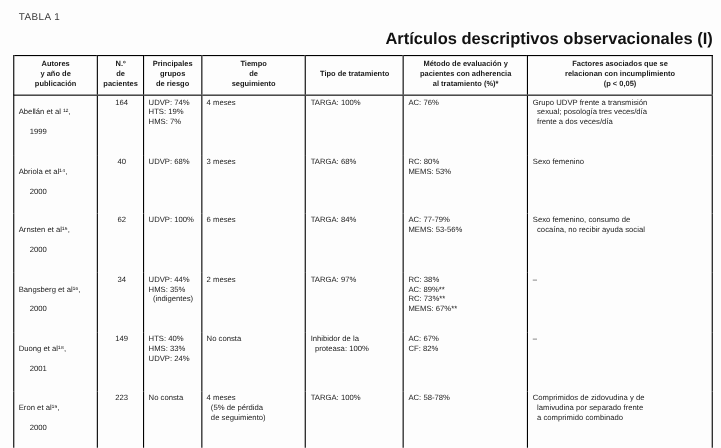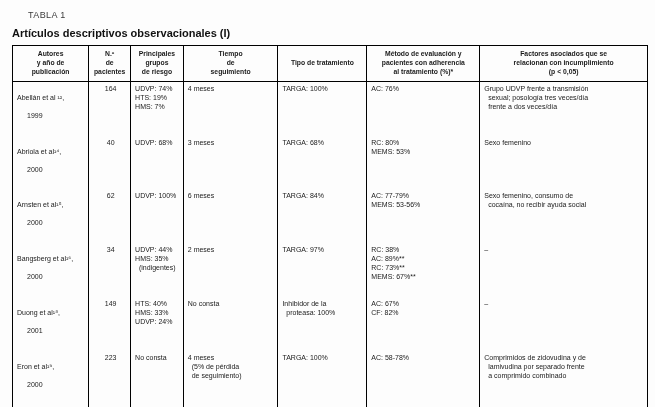--- a/index.html
+++ b/index.html
@@ -8,27 +8,28 @@
     background: #fdfdfd;
     color: #1a1a1a;
     font-family: "Liberation Sans", sans-serif;
     overflow: hidden;
   }
   .page { padding: 8px 7px 0 12px; }
   .table-label {
     font-size: 9px;
     color: #3a3a3a;
     letter-spacing: 0.4px;
-    margin: 2px 0 7px 16px;
+    margin: 2px 0 7px 5px;
   }
   .table-title {
-    font-size: 11px;
+    font-size: 15px;
     font-weight: bold;
     color: #111;
     margin: 0 0 6px 0;
+    text-align: right;
   }
   table.study {
     width: 636px;
     border-collapse: collapse;
     table-layout: fixed;
     border: 1px solid #000;
   }
   table.study th, table.study td {
     border-left: 1px solid #000;
     white-space: pre-line;

